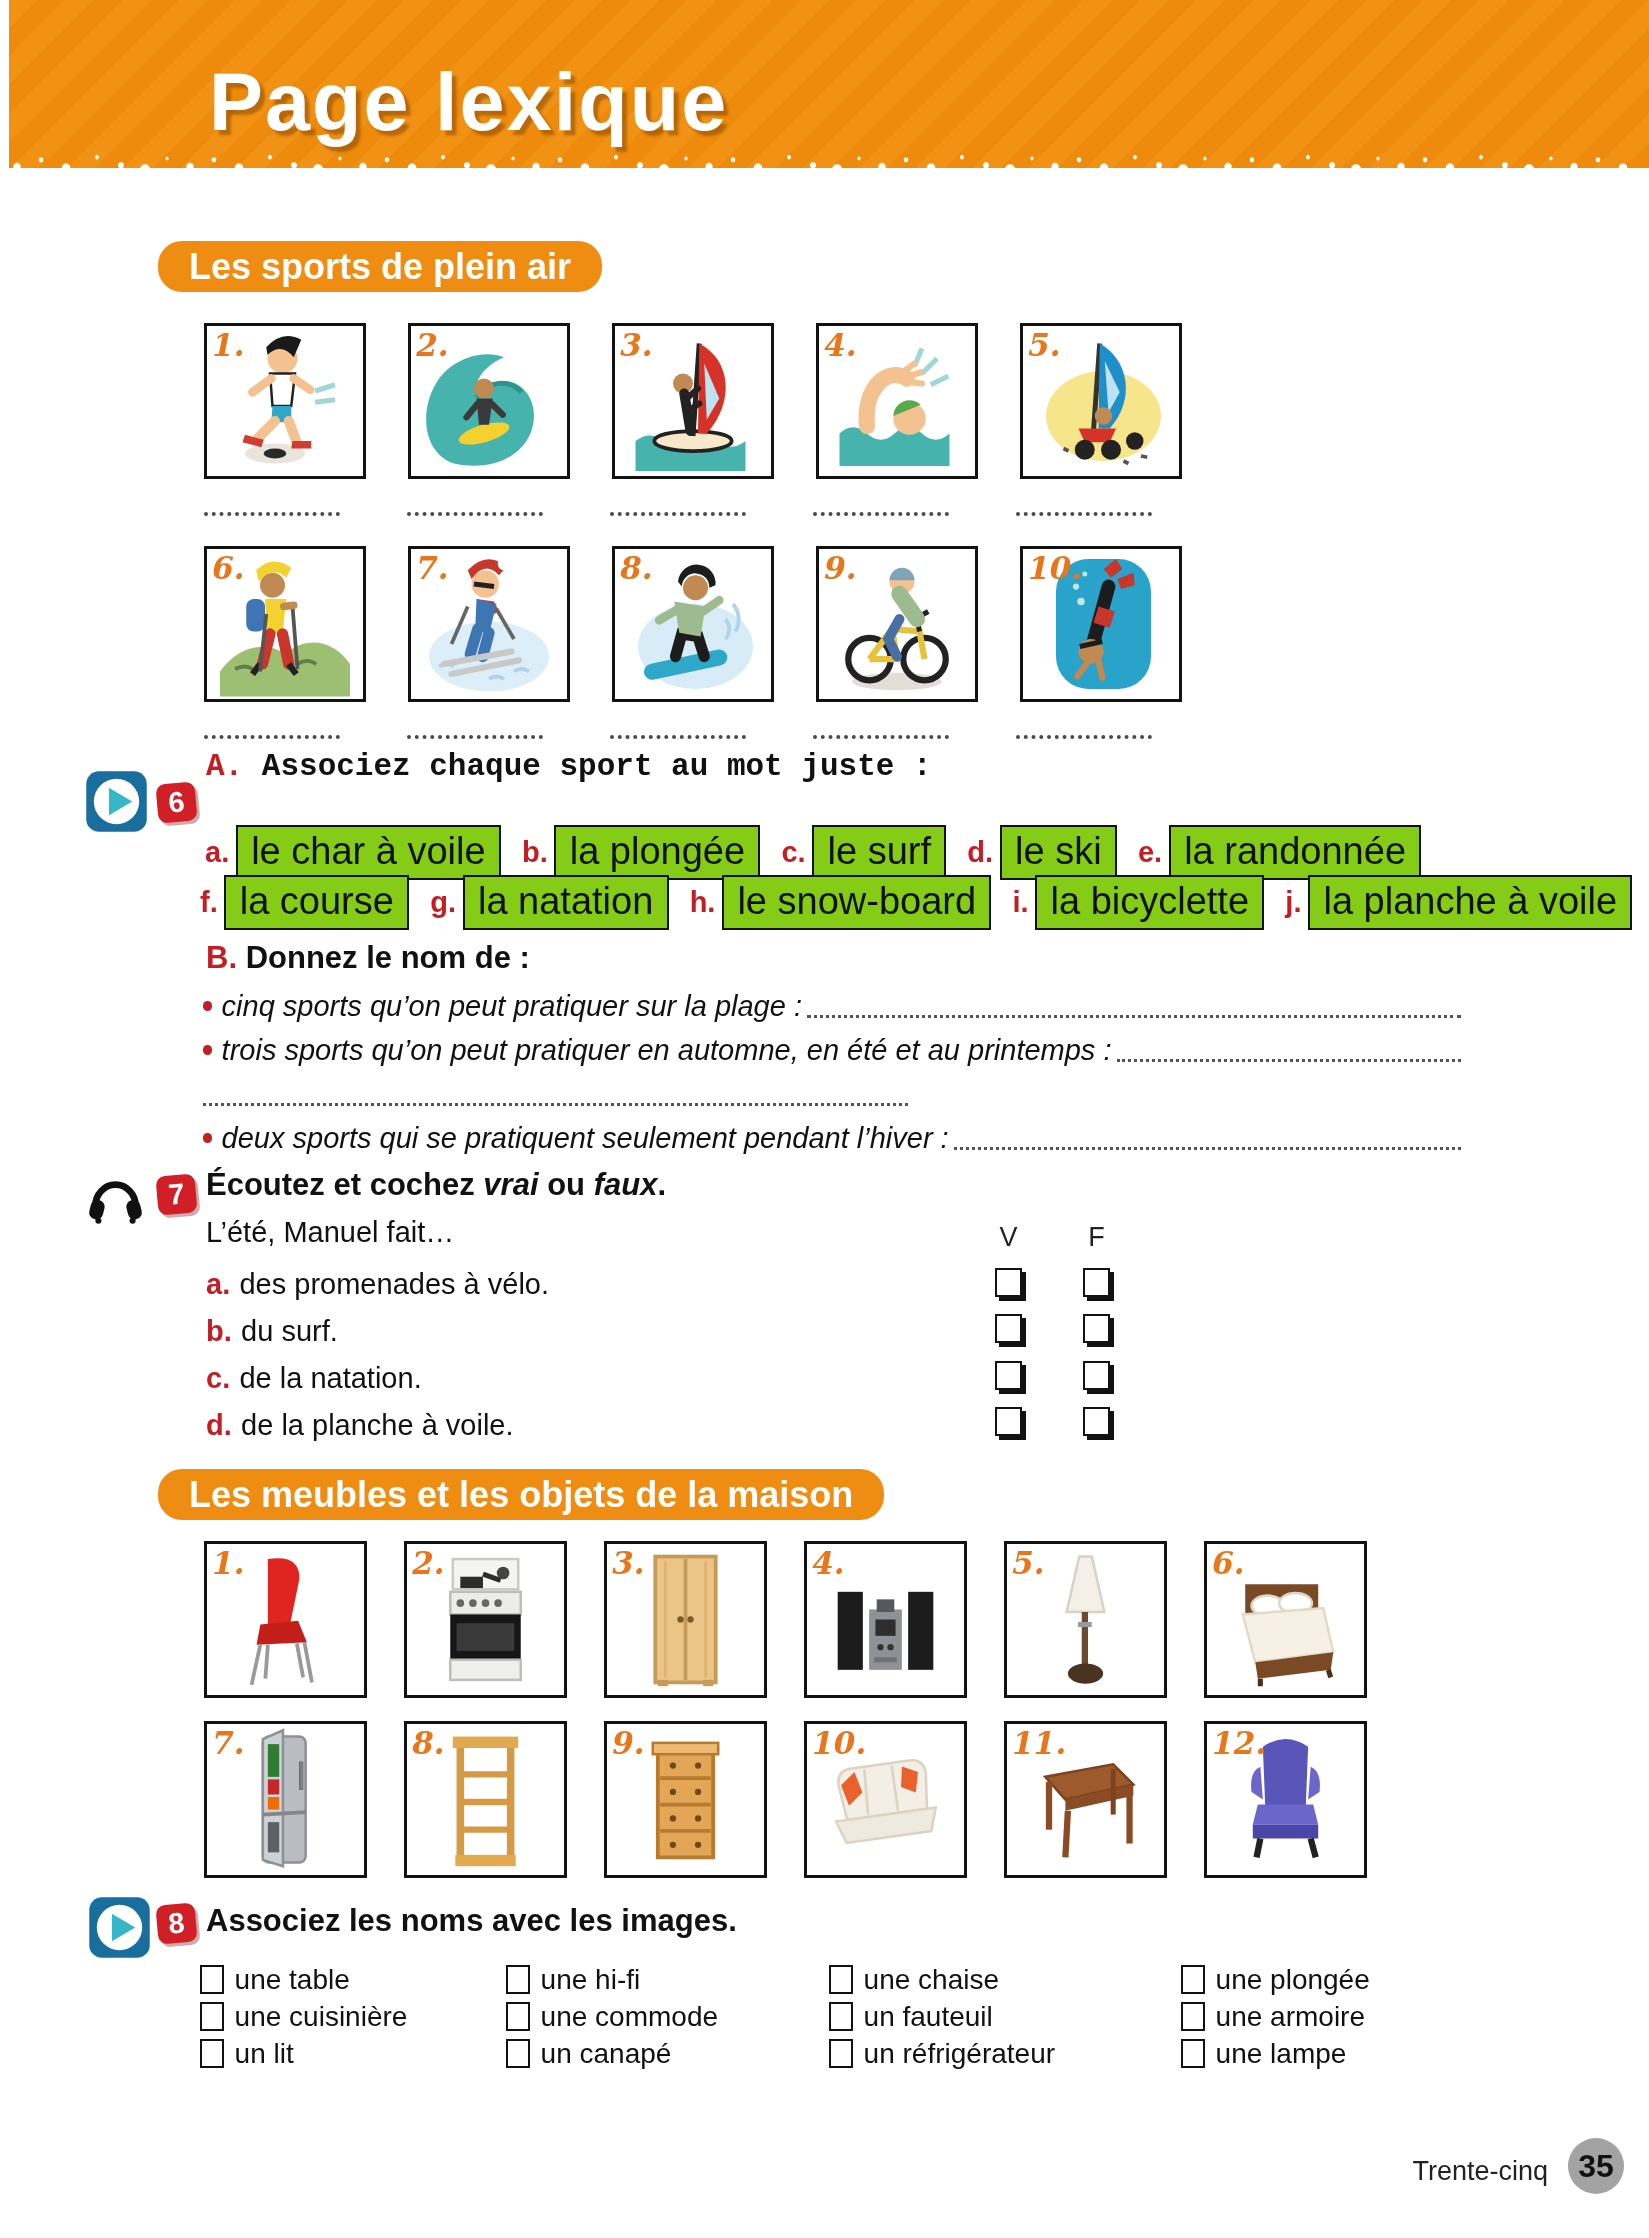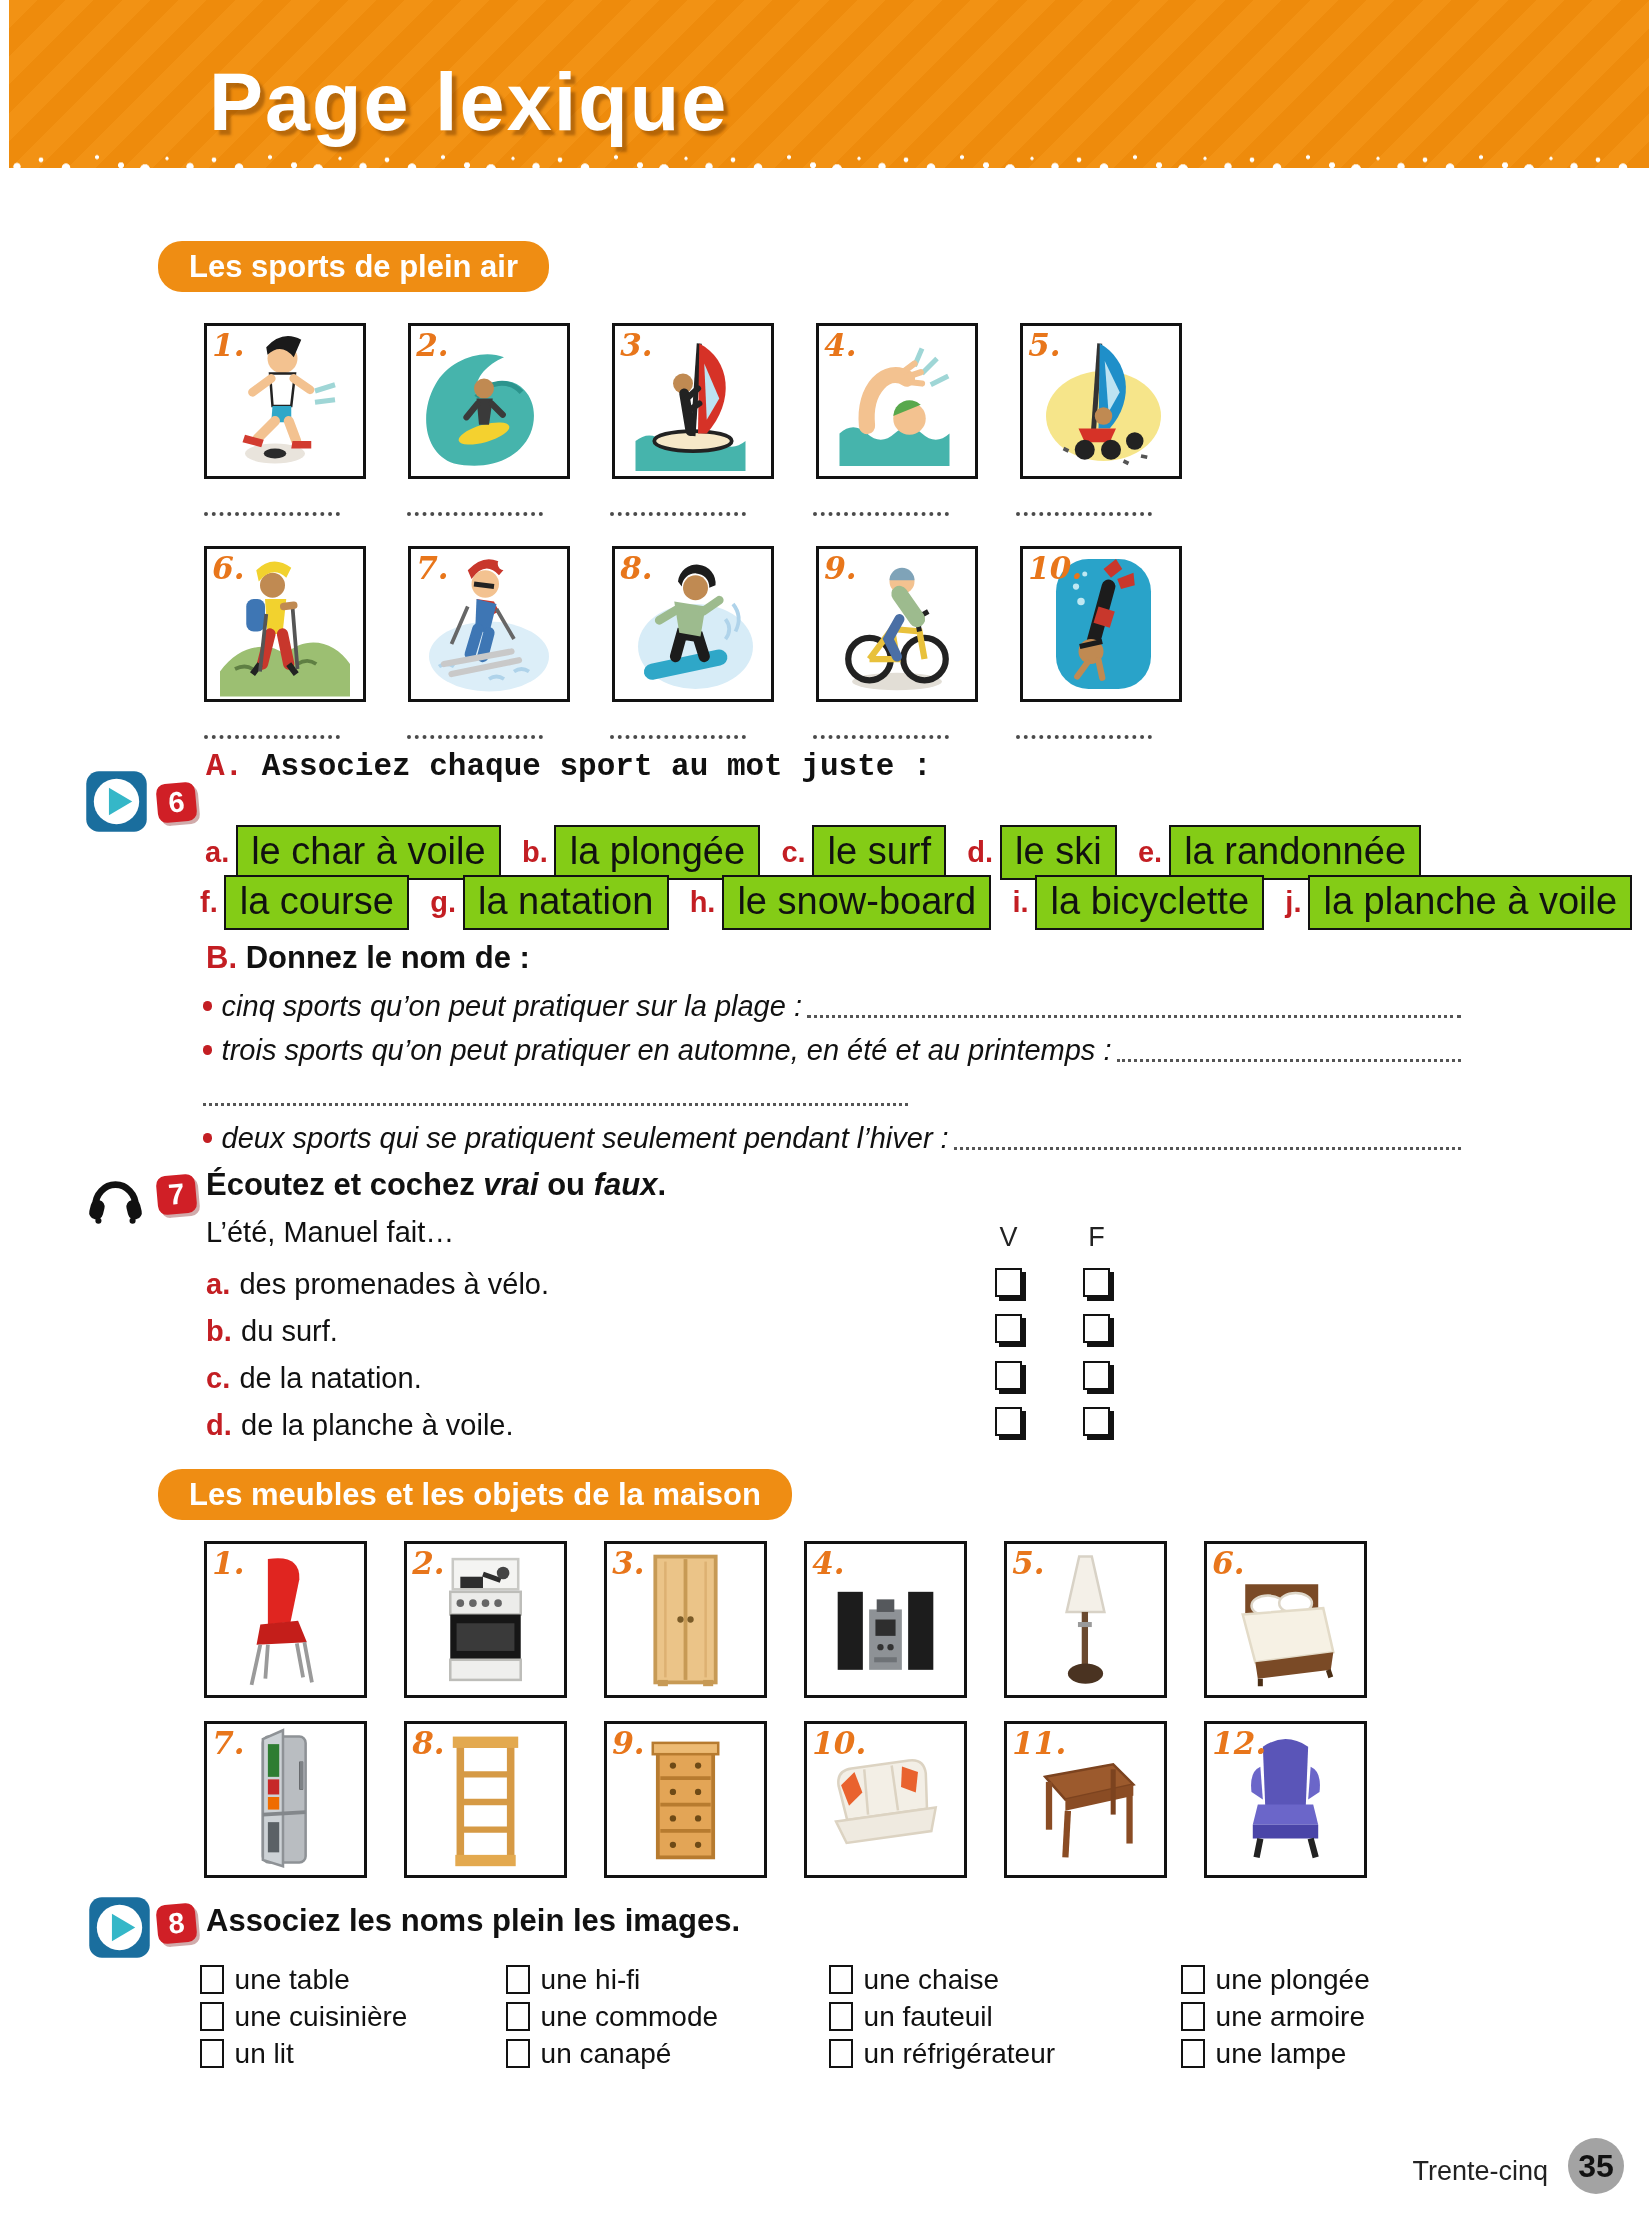--- a/index.html
+++ b/index.html
@@ -17,21 +17,21 @@
       radial-gradient(circle at 88px 8px,#fff 1.7px,transparent 2.3px),
       radial-gradient(circle at 112px 16px,#fff 2.7px,transparent 3.3px),
       radial-gradient(circle at 136px 20px,#fff 4.7px,transparent 5.3px),
       radial-gradient(circle at 158px 9.3px,#fff 1.3px,transparent 2px);
     background-size:173px 22.6px;background-repeat:repeat-x;}
   .page-title{position:absolute;left:200px;top:56px;font-size:81px;font-weight:bold;
     color:#fff;letter-spacing:2px;text-shadow:4.7px 4.7px 2.7px rgba(110,55,0,.45);}
 
   
   .section-pill{position:absolute;left:158px;height:51px;line-height:51px;
-    background:#EF8D13;border-radius:24px;color:#fff;font-size:31px;font-weight:bold;
+    background:#EF8D13;border-radius:24px;color:#fff;font-size:36px;font-weight:bold;
     padding:0 31px;white-space:nowrap;}
 
   
   .img-row{position:absolute;display:flex;}
   .img-box{position:relative;background:#fff;border:3.3px solid #121212;box-sizing:border-box;flex:none;}
   .sports-box{width:162px;height:156px;margin-right:42px;}
   .furn-box{width:163px;height:157px;margin-right:37px;}
   .img-box:last-child{margin-right:0;}
   .img-num{position:absolute;top:1.3px;left:5.3px;z-index:2;
     font-family:"DejaVu Serif",serif;font-style:italic;font-weight:bold;
@@ -525,21 +525,21 @@
       </svg>
     </div>
   </div>
 
   <svg class="play-btn" style="left:88px;top:1896px;" viewBox="0 0 100 100">
     <rect x="2" y="2" width="96" height="96" rx="20" fill="#1A6E9E"></rect>
     <circle cx="50" cy="50" r="36" fill="#fff"></circle>
     <path d="M38 28 L75 50 L38 72 Z" fill="#35B7C8"></path>
   </svg>
   <div class="badge" style="left:157px;top:1904px;">8</div>
-  <div class="ex-title" style="top:1903px;">Associez les noms plein les images.</div>
+  <div class="ex-title" style="top:1903px;">Associez les noms avec les images.</div>
 
   <div class="ex8-grid">
     <div class="ex8-cell">
       <span class="cb8"></span>
       <span>une table</span>
     </div>
     <div class="ex8-cell">
       <span class="cb8"></span>
       <span>une hi-fi</span>
     </div>

